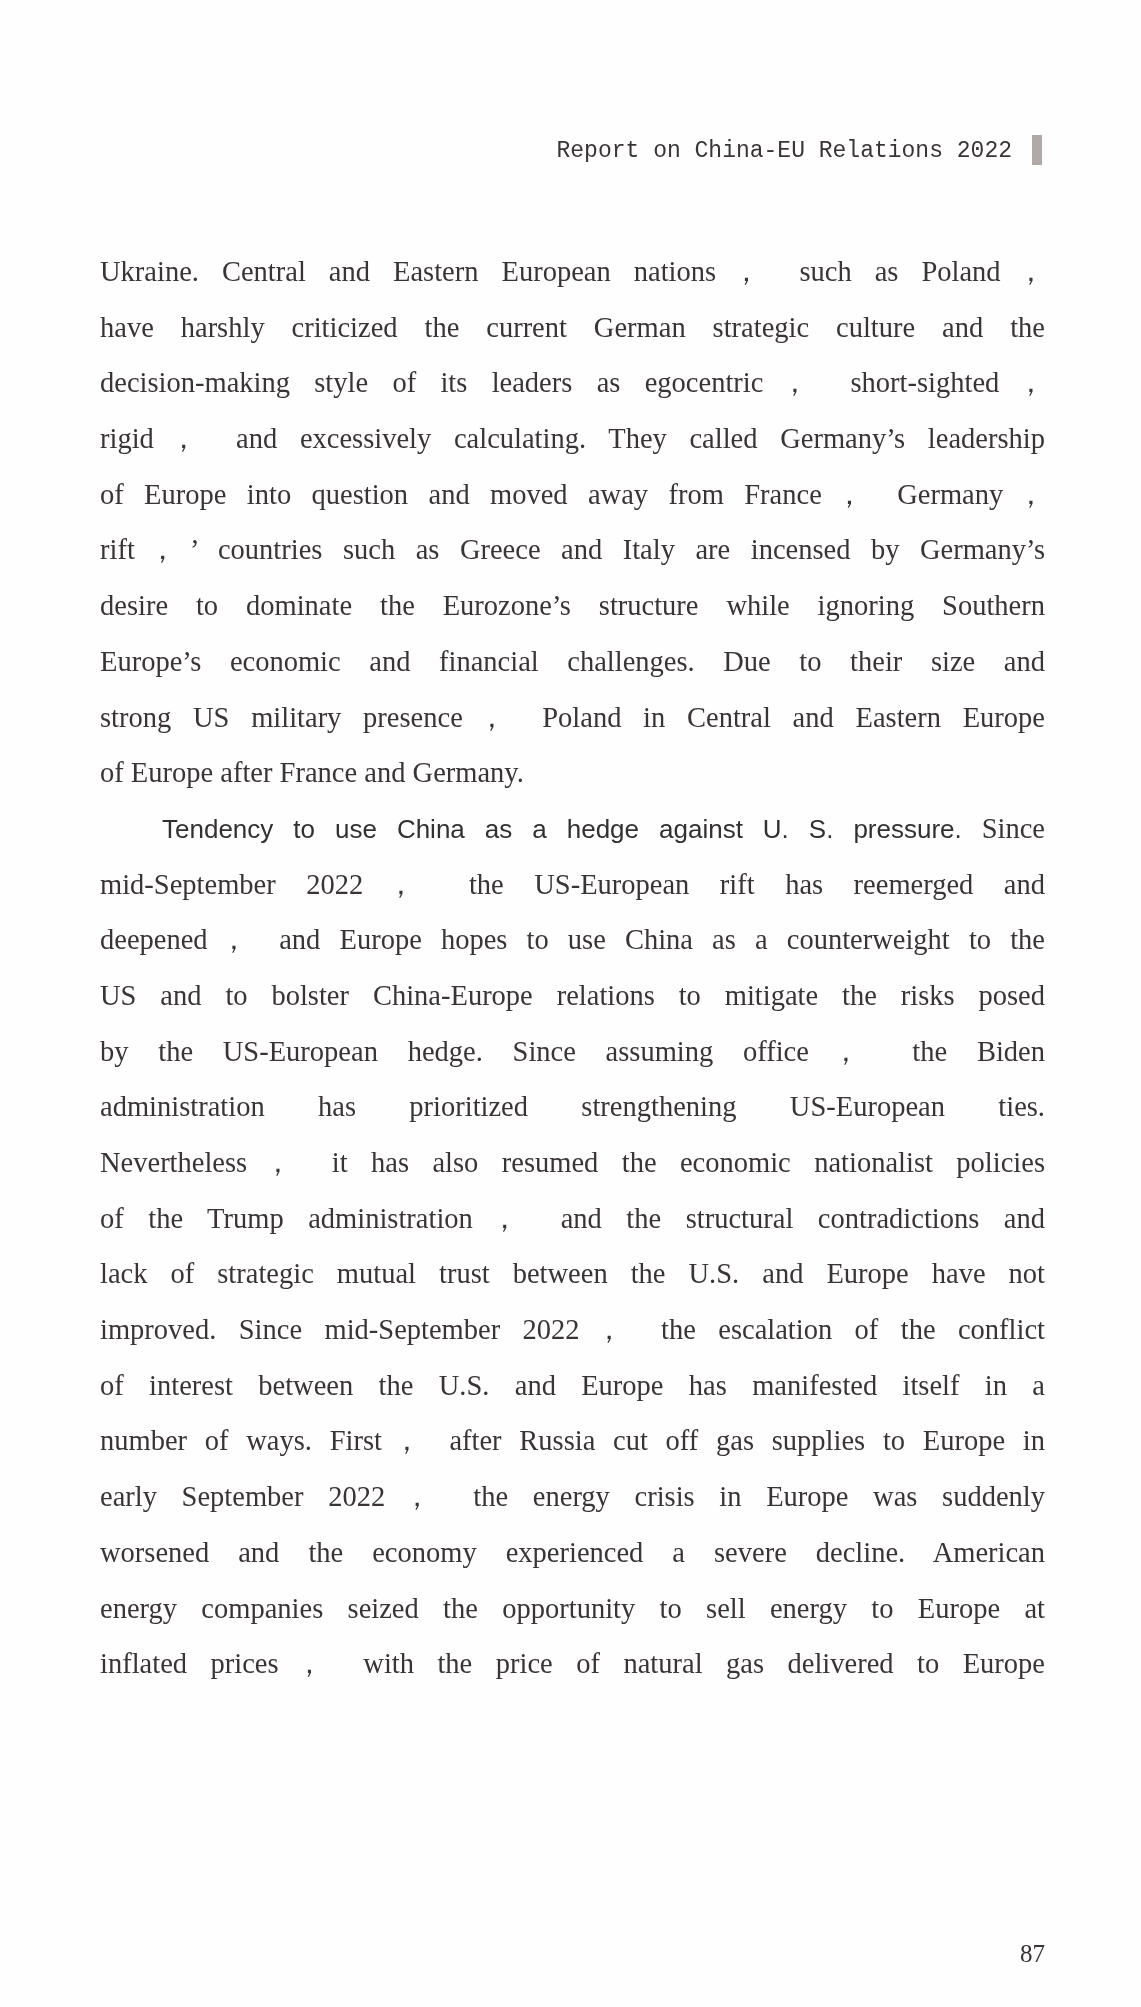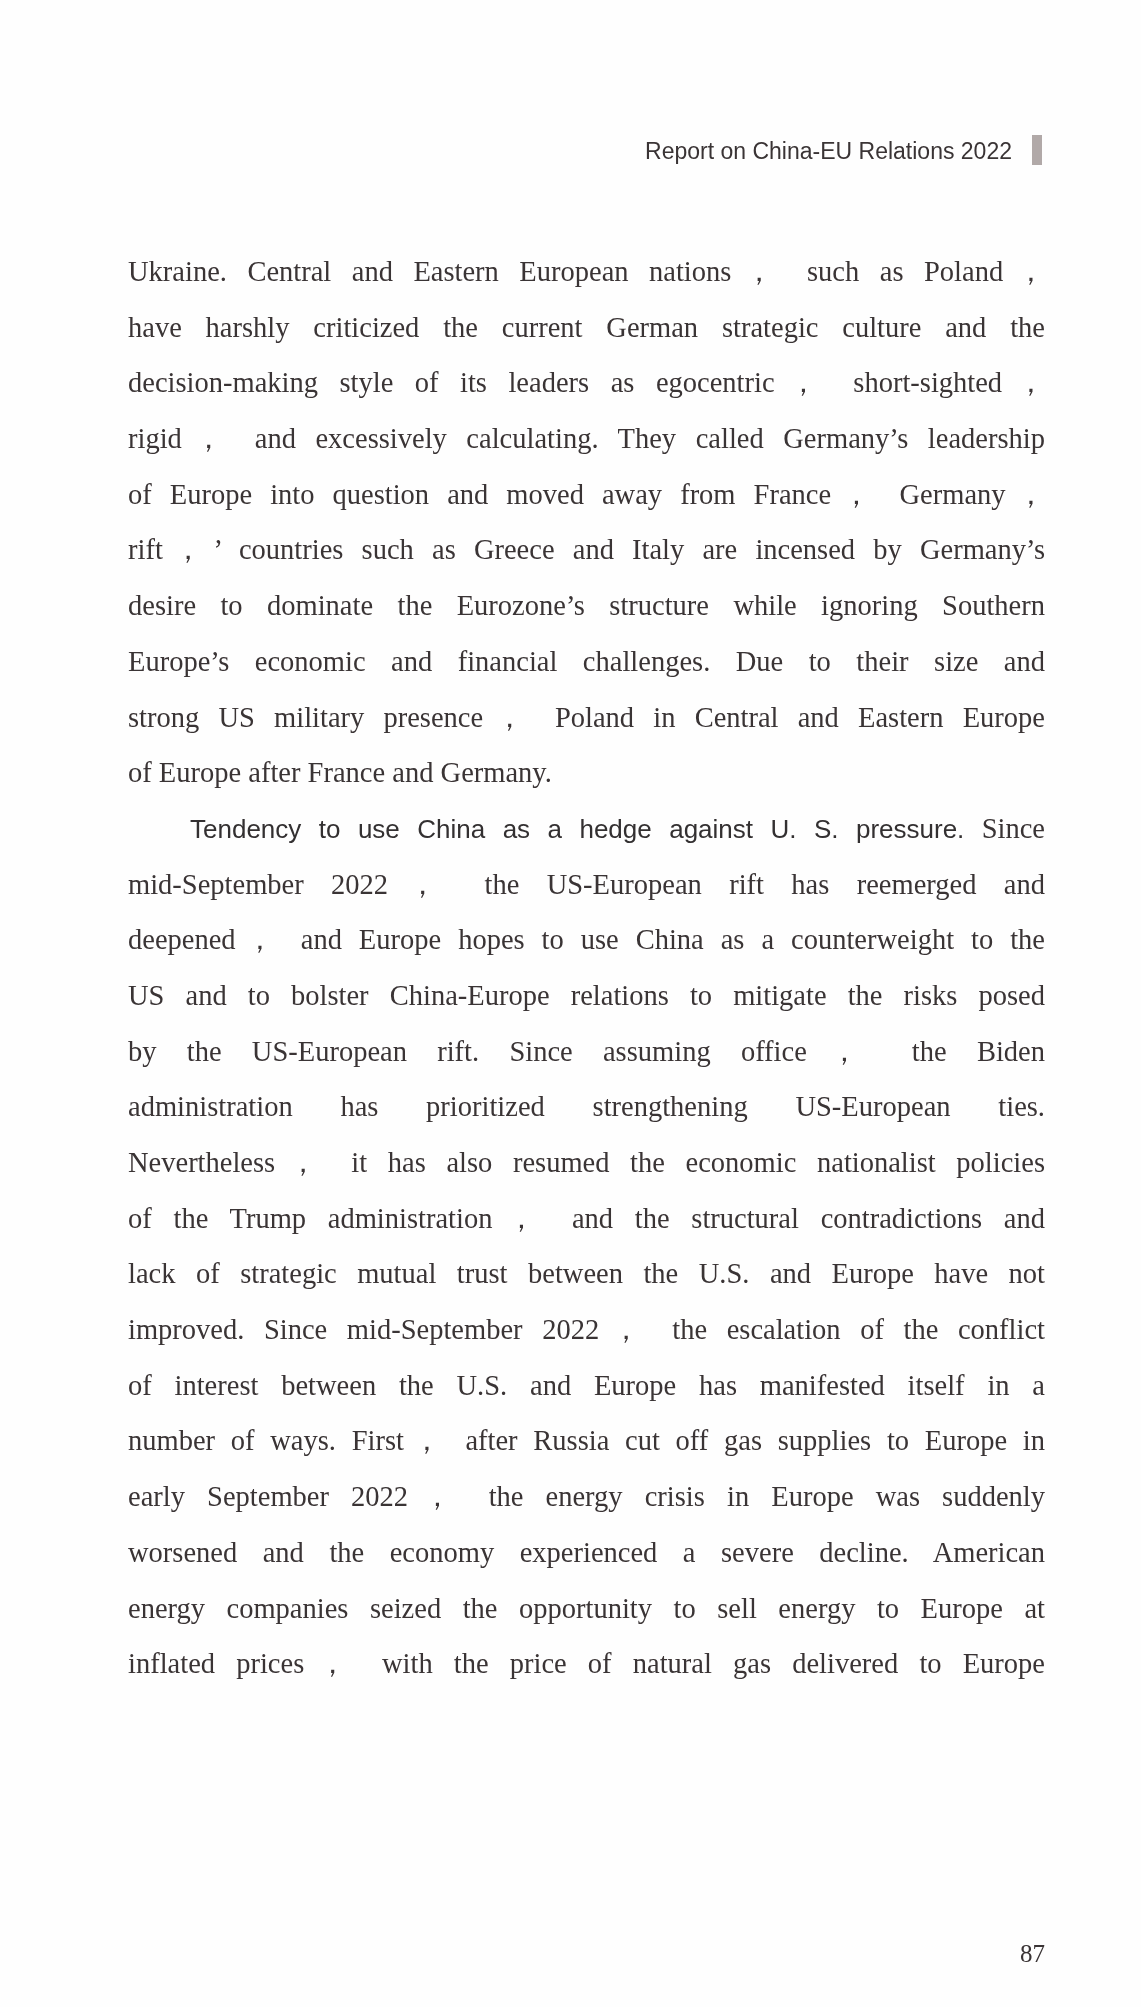--- a/index.html
+++ b/index.html
@@ -11,21 +11,21 @@
     width: 1141px;
     height: 2007px;
     position: relative;
     overflow: hidden;
     color: #3a3435;
   }
   .running-header {
     position: absolute;
     top: 136px;
     right: 129px;
-    font-family: Liberation Sans, sans-serif;
+    font-family: Liberation Mono, monospace;
     font-size: 23px;
     line-height: 30px;
     color: #3a3435;
     white-space: nowrap;
   }
   .header-bar {
     position: absolute;
     top: 135px;
     left: 1032px;
     width: 10px;
@@ -42,21 +42,20 @@
     color: #3a3435;
   }
   .line {
     display: block;
     height: 55.7px;
     line-height: 55.7px;
     white-space: nowrap;
     text-align: justify;
     text-align-last: justify;
     overflow: visible;
-    margin-left: 28px;
   }
   .line.last {
     text-align-last: left;
     font-family: Liberation Serif, serif;
   }
   .line.indent {
     padding-left: 62px;
   }
   .run-in {
     font-family: Liberation Sans, sans-serif;
@@ -90,21 +89,21 @@
     <span class="line">desire to dominate the Eurozone’s structure while ignoring Southern</span>
     <span class="line">Europe’s economic and financial challenges. Due to their size and</span>
     <span class="line">strong US military presence， Poland in Central and Eastern Europe</span>
     <span class="line last">of Europe after France and Germany.</span>
   </div>
   <div>
     <span class="line indent"><span class="run-in">Tendency to use China as a hedge against U. S. pressure.</span><span> Since</span></span>
     <span class="line">mid-September 2022， the US-European rift has reemerged and</span>
     <span class="line">deepened， and Europe hopes to use China as a counterweight to the</span>
     <span class="line">US and to bolster China-Europe relations to mitigate the risks posed</span>
-    <span class="line">by the US-European rift. Since assuming office， the Biden</span>
+    <span class="line">by the US-European hedge. Since assuming office， the Biden</span>
     <span class="line">administration has prioritized strengthening US-European ties.</span>
     <span class="line">Nevertheless， it has also resumed the economic nationalist policies</span>
     <span class="line">of the Trump administration， and the structural contradictions and</span>
     <span class="line">lack of strategic mutual trust between the U.S. and Europe have not</span>
     <span class="line">improved. Since mid-September 2022， the escalation of the conflict</span>
     <span class="line">of interest between the U.S. and Europe has manifested itself in a</span>
     <span class="line">number of ways. First， after Russia cut off gas supplies to Europe in</span>
     <span class="line">early September 2022， the energy crisis in Europe was suddenly</span>
     <span class="line">worsened and the economy experienced a severe decline. American</span>
     <span class="line">energy companies seized the opportunity to sell energy to Europe at</span>

